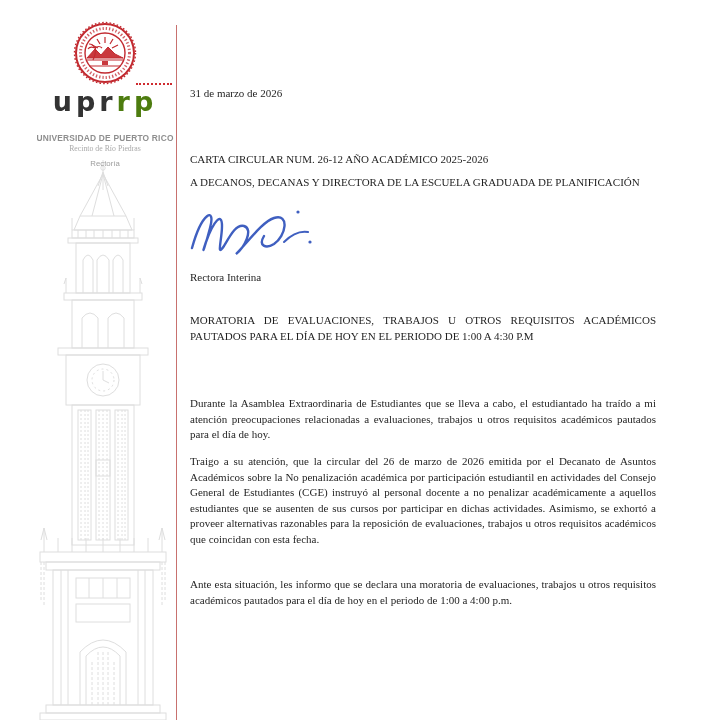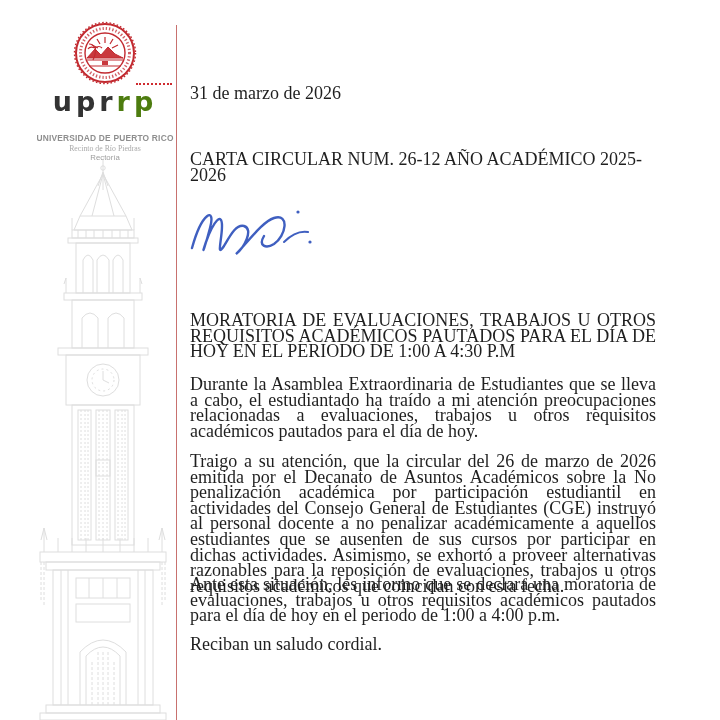--- a/index.html
+++ b/index.html
@@ -19,43 +19,43 @@
   .wordmark .rp { color:#4d7c0f; }
   .rp-marks {
     position:absolute; top:-5px; right:18px; width:36px; height:0;
     border-top:2px dotted #cf2b2f;
   }
   .univ {
     margin-top:18px; font-family:"Liberation Sans", sans-serif; font-weight:bold;
     font-size:8.4px; letter-spacing:0.2px; color:#8e8e8e;
   }
   .campus { font-family:Liberation Serif, serif; font-size:7.8px; color:#a9a9a9; margin-top:1px; }
-  .office { font-family:"Liberation Sans", sans-serif; font-size:7.8px; color:#9c9c9c; }
+  .office { font-family:"Liberation Sans", sans-serif; font-size:7.8px; color:#9c9c9c; margin-top:6px; }
 
   
   .tower { position:absolute; left:28px; top:160px; }
 
   
   .divider { position:absolute; left:176px; top:25px; bottom:0; width:1px; background:#b5413f; opacity:.75; }
 
   
   .content {
     position:absolute; left:190px; top:0; width:466px; height:536px;
-    font-size:18px; line-height:15.6px;
+    font-size:11px; line-height:15.6px;
   }
   .content .blk { position:absolute; left:0; width:466px; }
   .justify { text-align:justify; text-justify:inter-word; }
   .date       { top:86px; }
   .circular   { top:152px; }
   .recipients { top:175px; }
   .sig        { position:absolute; left:-4px; top:202px; }
   .name       { top:256px; }
   .rtitle     { top:270px; }
   .subject    { top:313px; }
-  .p1         { top:377px; }
+  .p1         { top:396px; }
   .p2         { top:454px; }
   .p3         { top:577px; }
   .closing    { top:637px; }
 </style>
 </head>
 <body>
 
 <div class="page">
 
   <svg class="tower" width="150" height="560" viewBox="0 0 150 560" fill="none" stroke="#dedede" stroke-width="1">
@@ -138,31 +138,32 @@
     <div class="univ">UNIVERSIDAD DE PUERTO RICO</div>
     <div class="campus">Recinto de Río Piedras</div>
     <div class="office">Rectoría</div>
   </div>
 
   <div class="divider"></div>
 
   <div class="content">
     <div class="blk date">31 de marzo de 2026</div>
     <div class="blk circular">CARTA CIRCULAR NUM. 26-12 AÑO ACADÉMICO 2025-2026</div>
+    <div class="blk recipients">A DECANOS, DECANAS Y DIRECTORA DE LA ESCUELA GRADUADA DE PLANIFICACIÓN</div>
 
     <svg class="sig" width="160" height="64" viewBox="0 0 160 64" fill="none" stroke="#3f5fc0" stroke-width="2.4" stroke-linecap="round">
       <path d="M6,46 C16,10 30,4 24,26 C20,42 14,58 20,40 C28,18 36,10 36,24 C36,38 30,56 38,44 C44,34 50,22 58,24 C68,27 58,46 50,52 C62,40 76,20 88,16 C104,11 100,34 88,42 C80,47 72,44 78,34"></path>
       <path d="M98,40 Q110,28 122,30" stroke-width="2"></path>
       <circle cx="112" cy="10" r="1.6" fill="#3f5fc0" stroke="none"></circle>
       <circle cx="124" cy="40" r="1.6" fill="#3f5fc0" stroke="none"></circle>
     </svg>
 
+    <div class="blk rtitle">Rectora Interina</div>
 
     <div class="blk subject justify">MORATORIA DE EVALUACIONES, TRABAJOS U OTROS REQUISITOS ACADÉMICOS PAUTADOS PARA EL DÍA DE HOY EN EL PERIODO DE 1:00 A 4:30 P.M</div>
 
     <div class="blk p1 justify">Durante la Asamblea Extraordinaria de Estudiantes que se lleva a cabo, el estudiantado ha traído a mi atención preocupaciones relacionadas a evaluaciones, trabajos u otros requisitos académicos pautados para el día de hoy.</div>
     <div class="blk p2 justify">Traigo a su atención, que la circular del 26 de marzo de 2026 emitida por el Decanato de Asuntos Académicos sobre la No penalización académica por participación estudiantil en actividades del Consejo General de Estudiantes (CGE) instruyó al personal docente a no penalizar académicamente a aquellos estudiantes que se ausenten de sus cursos por participar en dichas actividades.  Asimismo, se exhortó a proveer alternativas razonables para la reposición de evaluaciones, trabajos u otros requisitos académicos que coincidan con esta fecha.</div>
     <div class="blk p3 justify">Ante esta situación, les informo que se declara una moratoria de evaluaciones, trabajos u otros requisitos académicos pautados para el día de hoy en el periodo de 1:00 a 4:00 p.m.</div>
 
-    <div class="blk closing">Reciban un saludo cordial.</div>
   </div>
 
 </div>
 
 </body></html>

